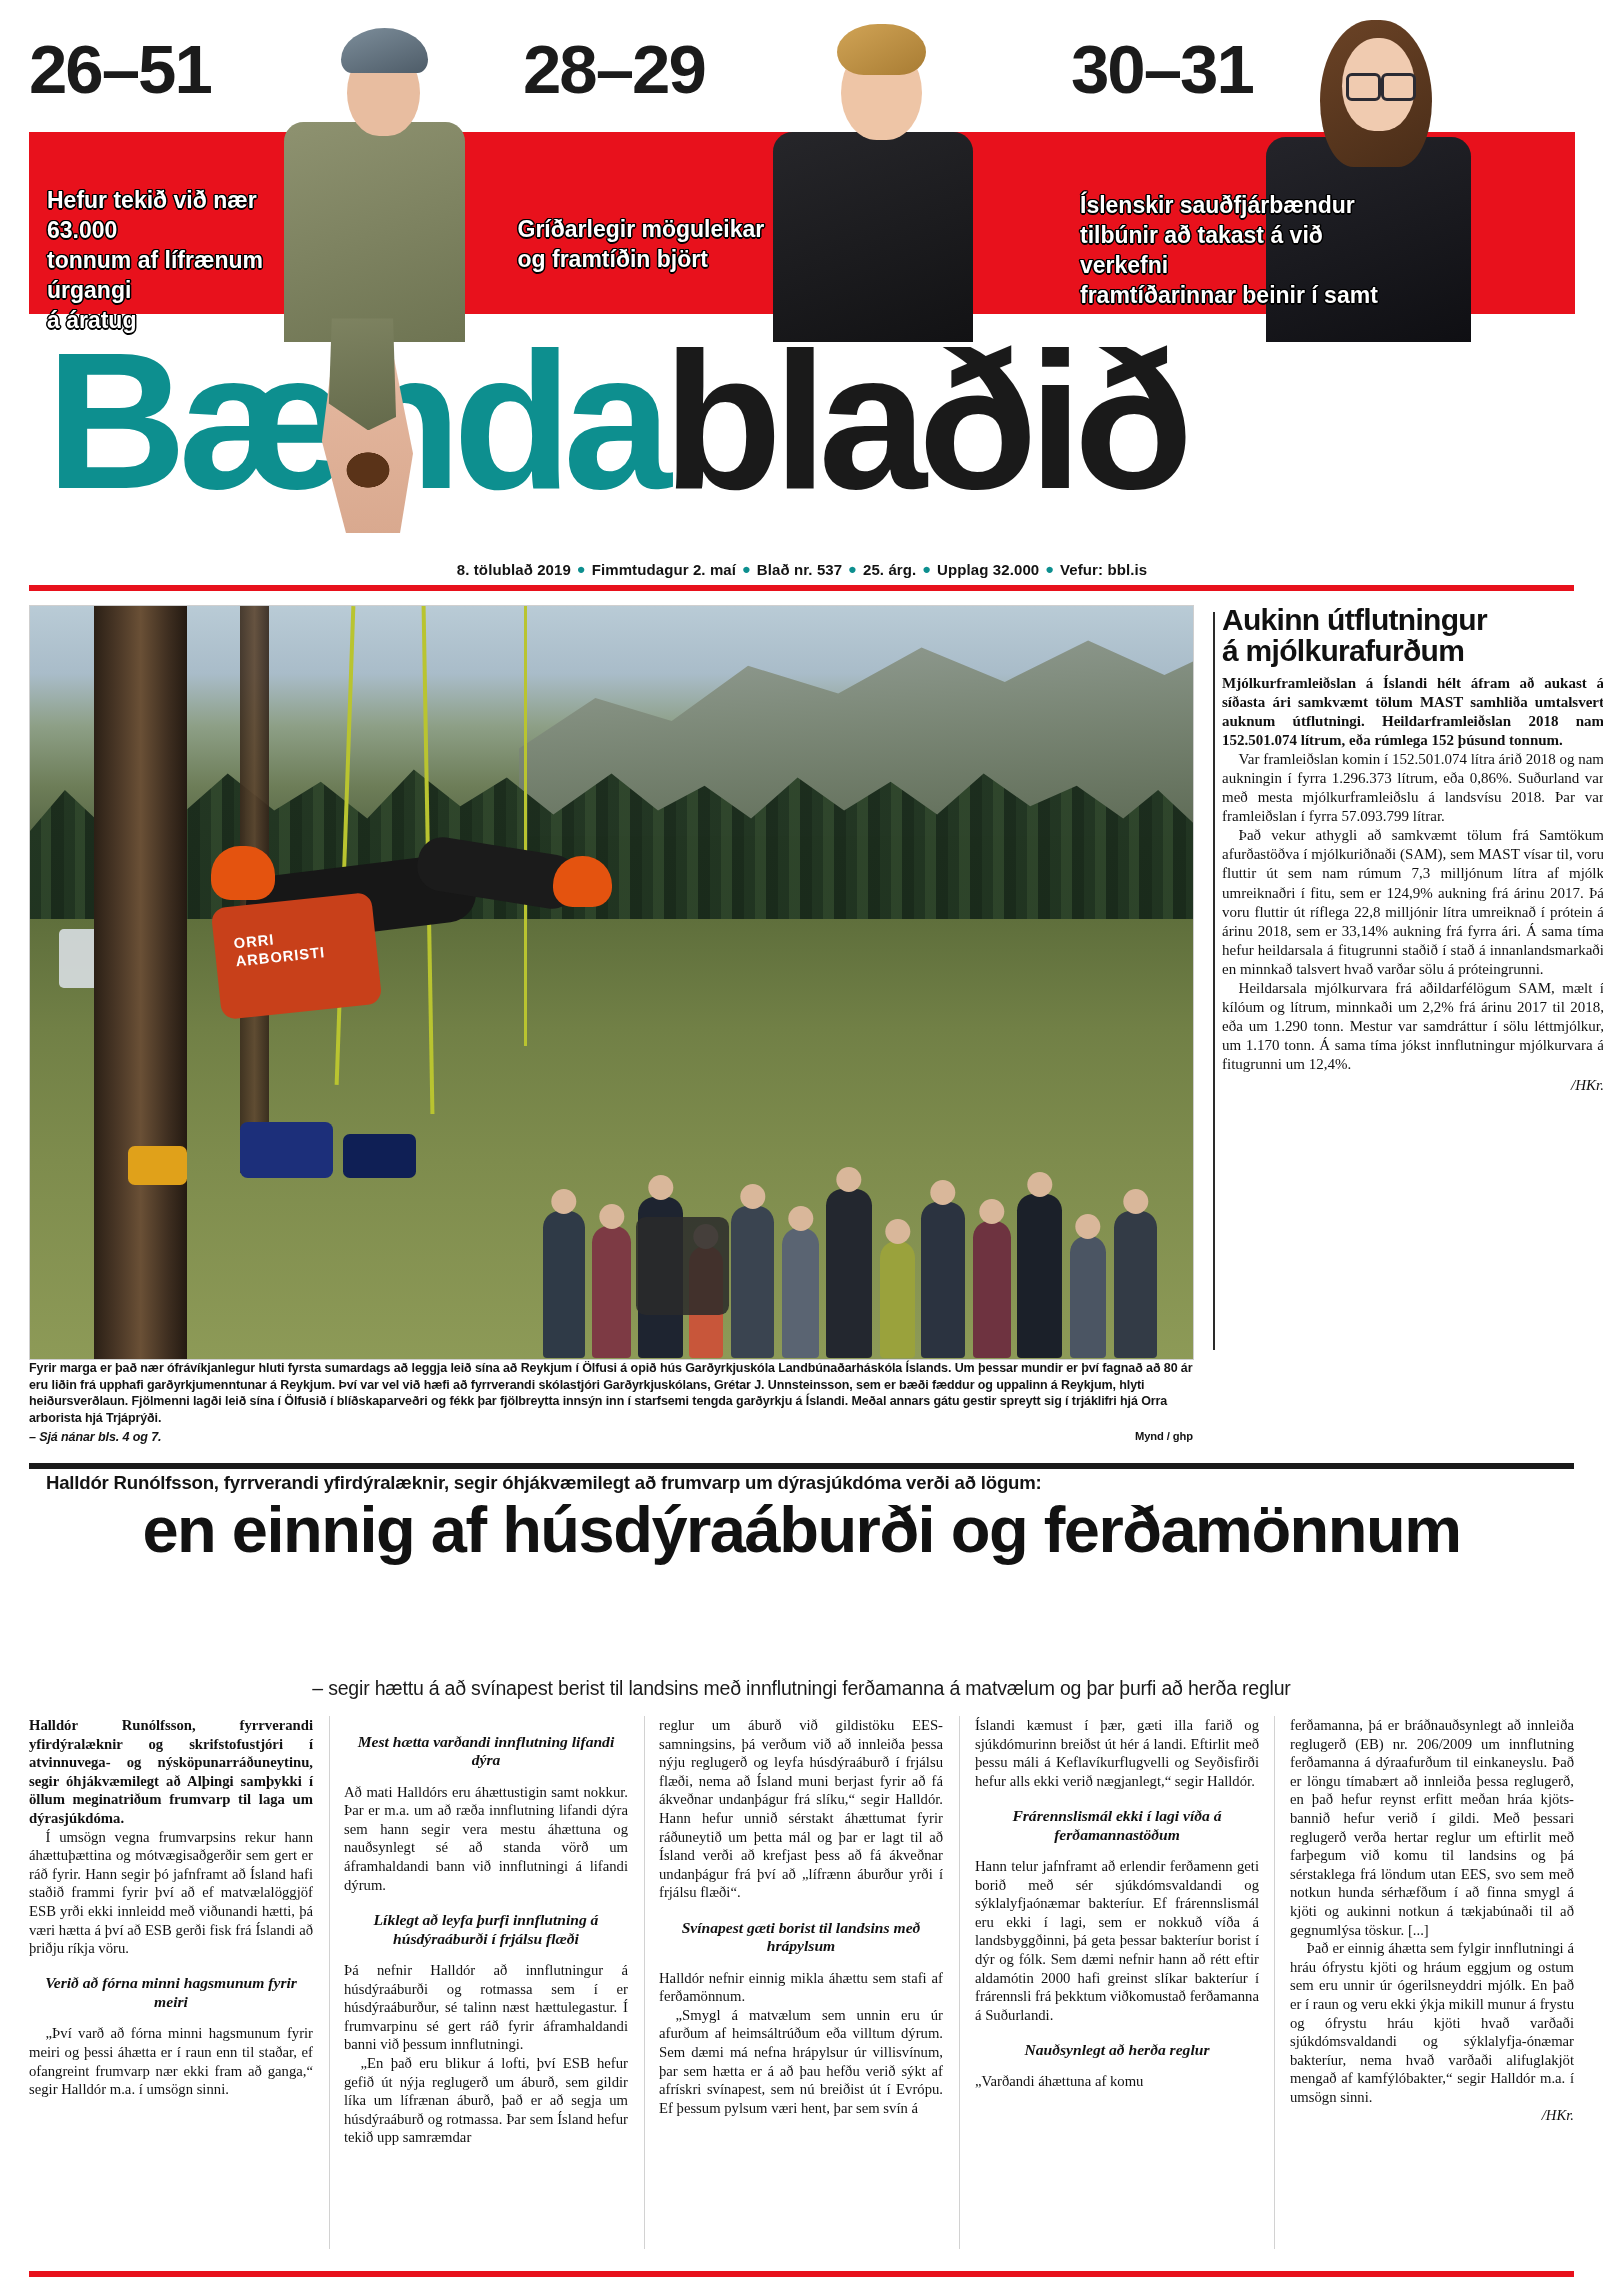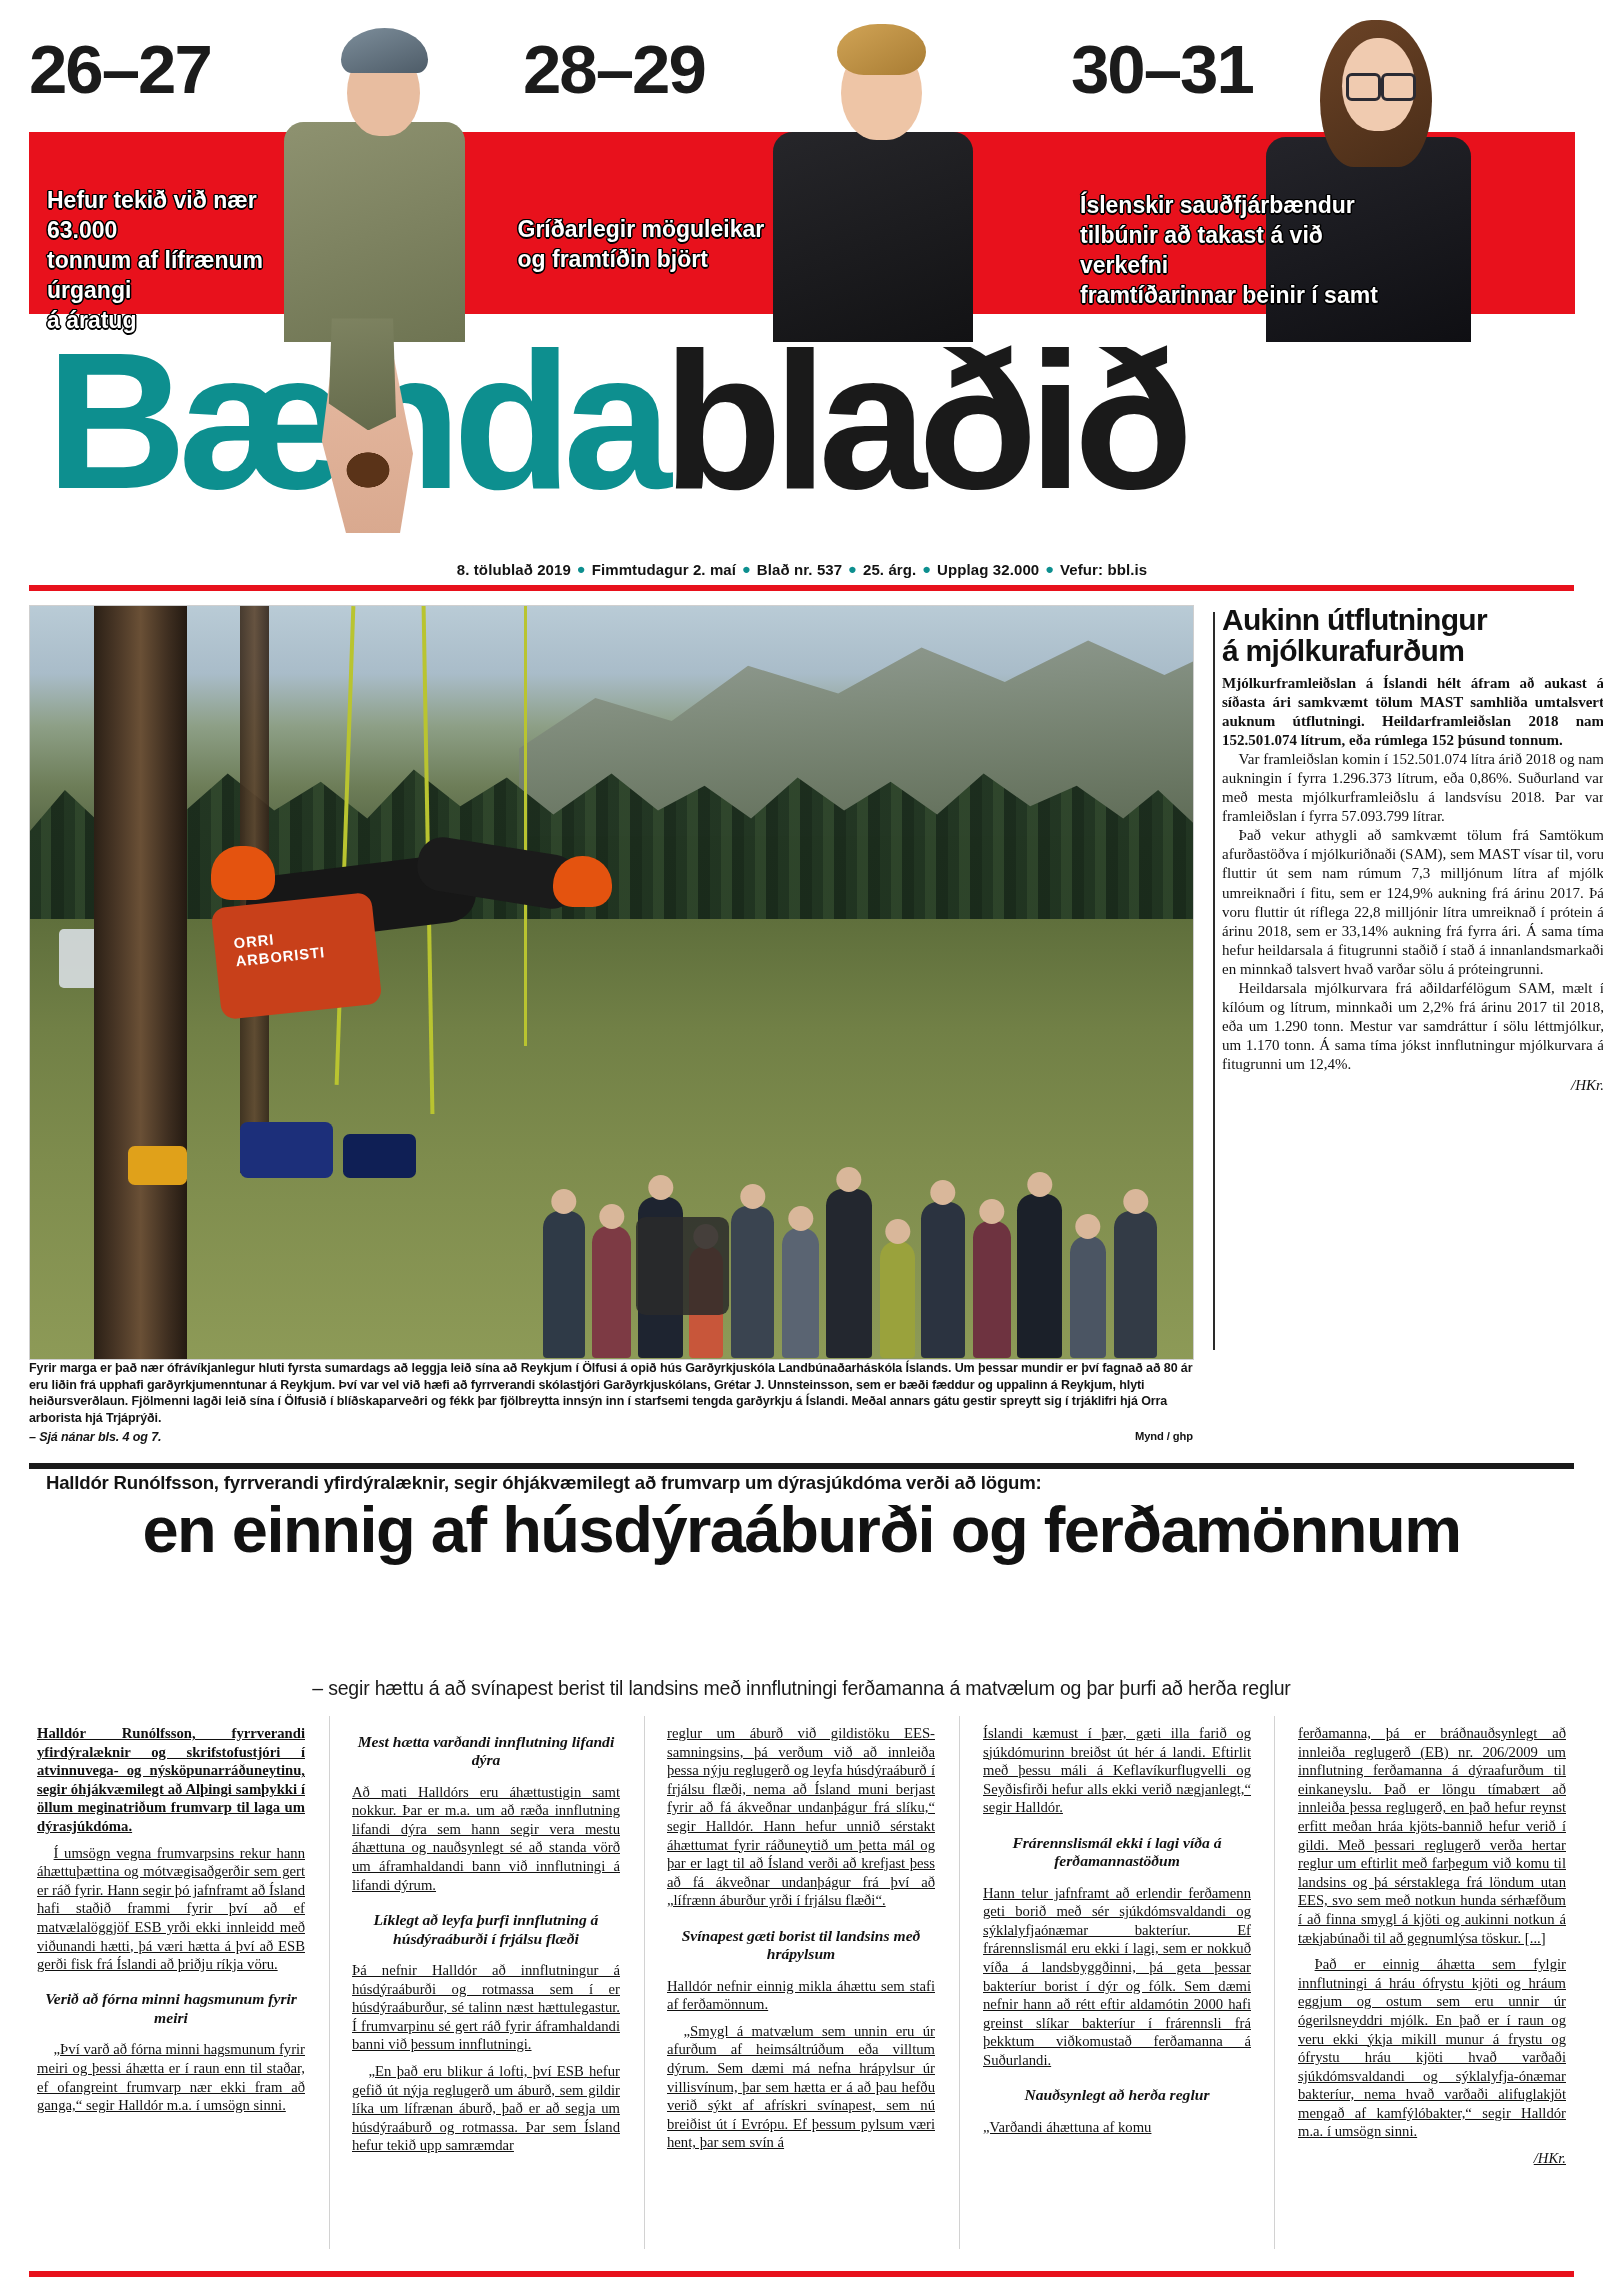--- a/index.html
+++ b/index.html
@@ -200,22 +200,22 @@
 
   
   .cols{position:absolute;left:29px;top:1716px;width:1545px;height:538px;}
   .col{position:absolute;top:0;width:284px;}
   .c1{left:0;}
   .c2{left:315px;}
   .c3{left:630px;}
   .c4{left:946px;}
   .c5{left:1261px;}
   .col p{
-    margin:8px;text-align:justify;font-size:14.7px;line-height:1.265;
-    text-indent:16.6px;hyphens:auto;text-decoration:underline;
+    margin:0;text-align:justify;font-size:14.7px;line-height:1.265;
+    text-indent:16.6px;hyphens:auto;
   }
   .col p.first{text-indent:0;}
   .col p.lead{font-weight:700;text-indent:0;}
   .col h3{
     margin:16.6px 0 12.7px 0;text-align:center;
     font-style:italic;font-weight:700;font-size:15.6px;line-height:1.2;
   }
   .col p.byline{text-align:right;font-style:italic;text-indent:0;}
   .vdiv{position:absolute;top:0;width:1px;height:533px;background:#d2d2d2;}
 
@@ -228,21 +228,21 @@
 
   <div class="teasers">
 
     <div class="teaser t1">
       <div class="redbox"></div>
       <div class="portrait p1">
         <div class="ph-body" style="left:9.8px;top:122px;width:181px;height:220px;background:linear-gradient(160deg,#8e9270,#6e7452);"></div>
         <div class="ph-head" style="left:73px;top:46px;width:73px;height:90px;background:#e8bda0;"></div>
         <div class="ph-cap" style="left:67px;top:28px;width:87px;height:45px;background:linear-gradient(160deg,#7d8e9b,#4e5c68);"></div>
       </div>
-      <div class="pagenums">26–27</div>
+      <div class="pagenums">26–51</div>
       <div class="tline">
         <div>Hefur tekið við nær 63.000</div>
         <div>tonnum af lífrænum úrgangi</div>
         <div>á áratug</div>
       </div>
     </div>
 
     <div class="teaser t2">
       <div class="redbox"></div>
       <div class="portrait p2">

